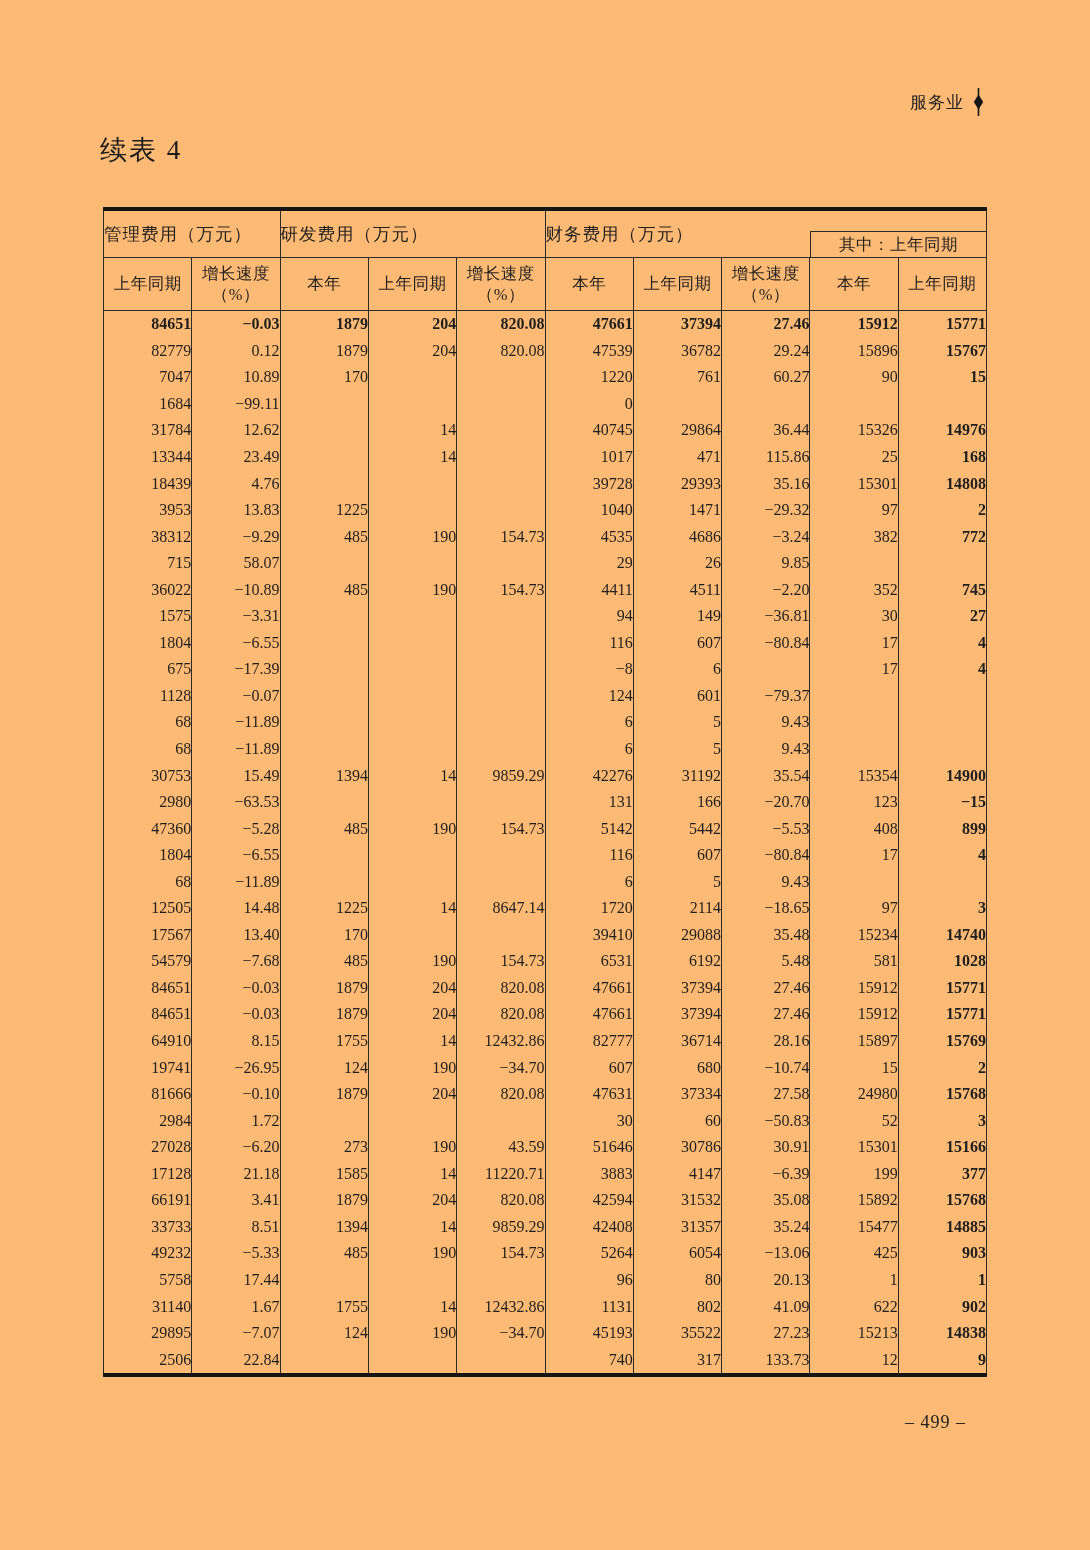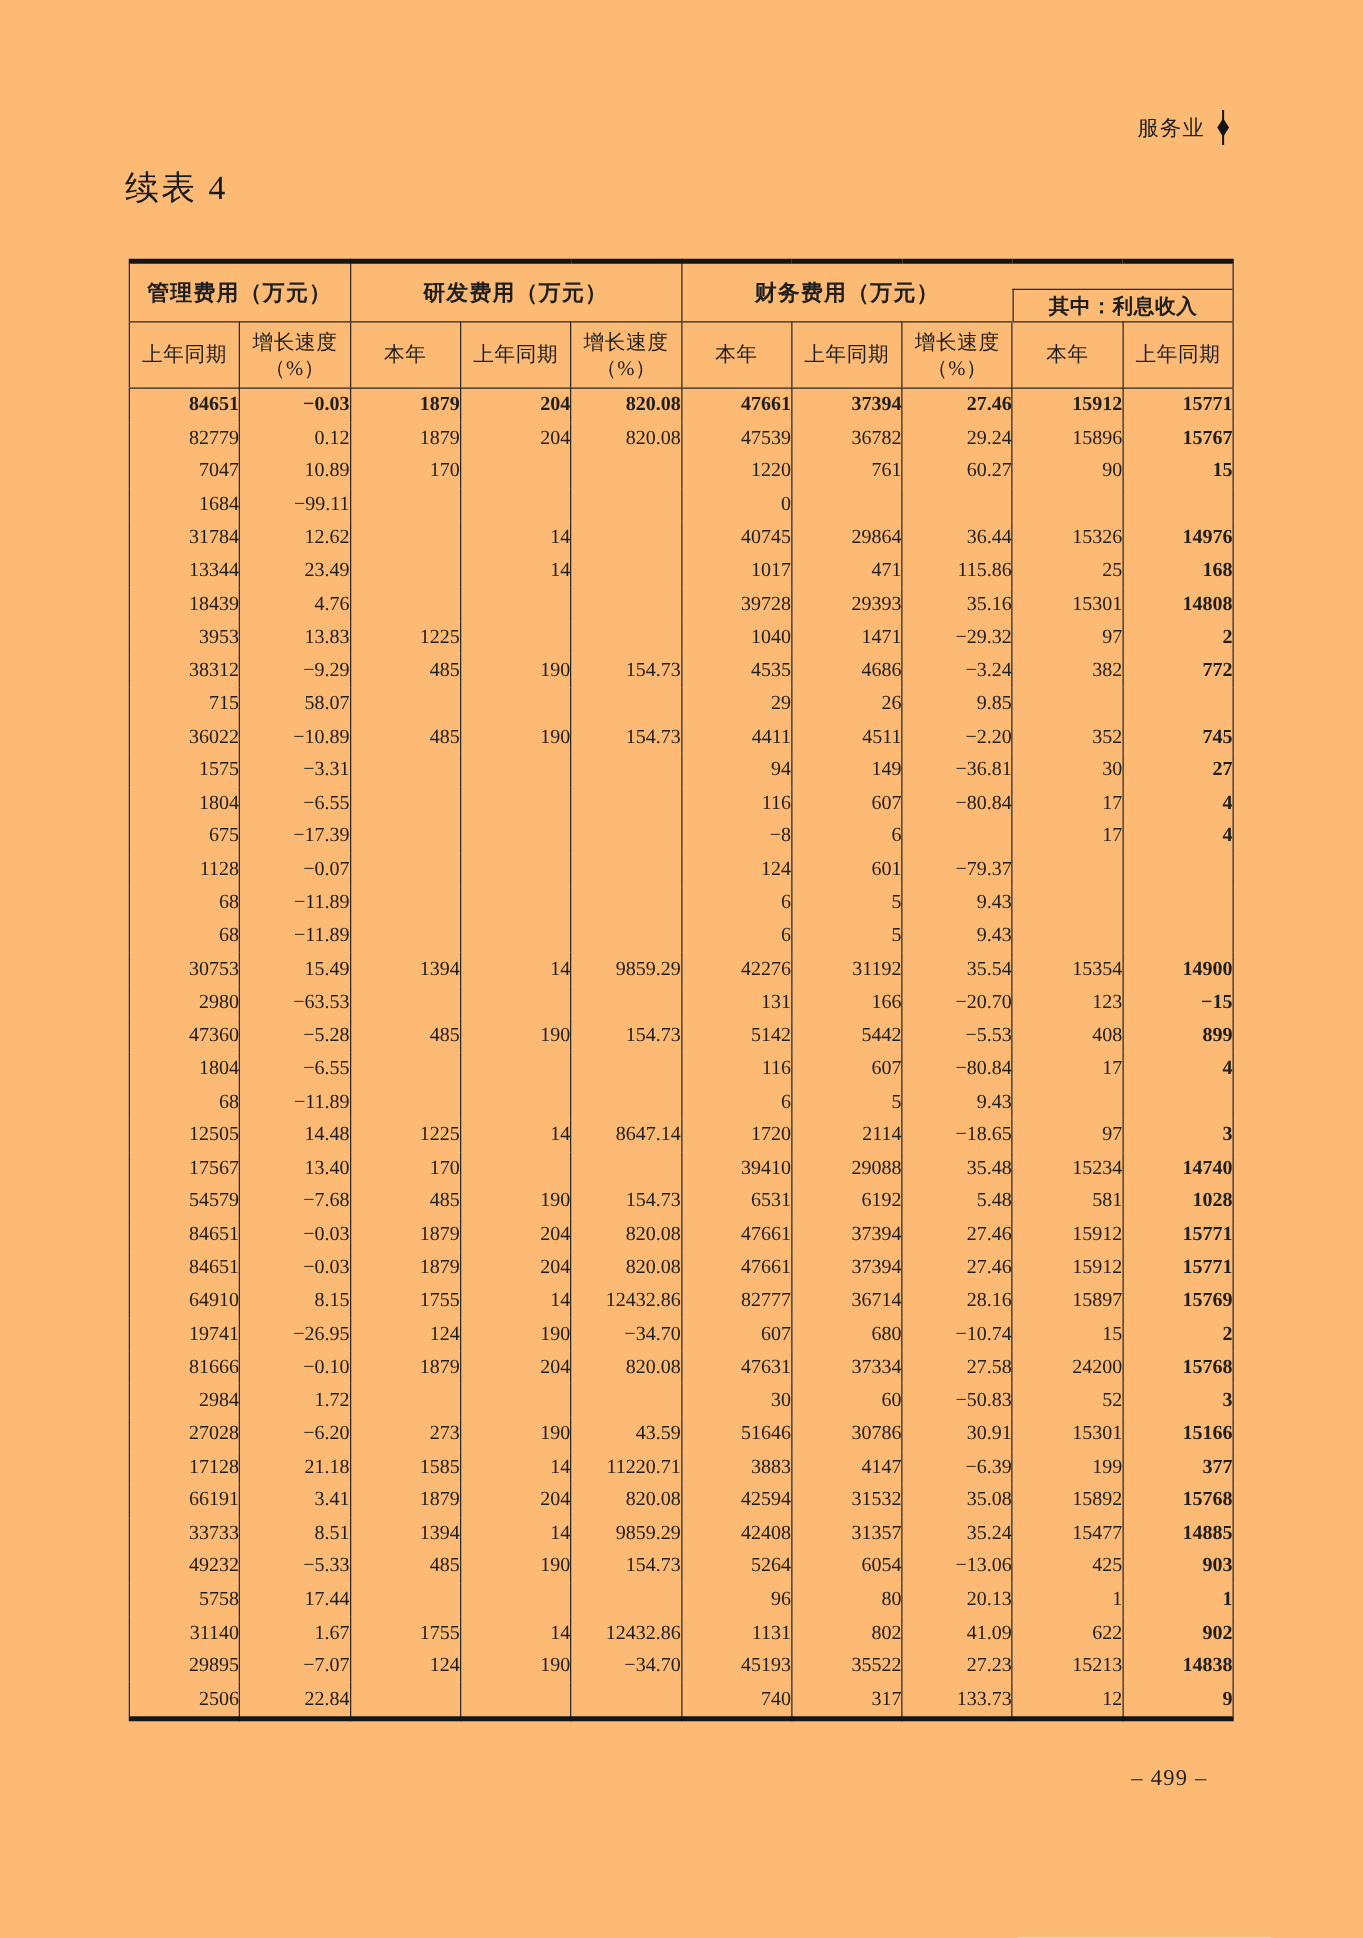--- a/index.html
+++ b/index.html
@@ -35,24 +35,23 @@
   }
   .data-table col{width:88.3px;}
   .data-table th,.data-table td{
     padding:0;margin:0;
     font-weight:400;
     color:#1f1f1f;
   }
   tr.group-row th{
     height:46px;
     font-size:17.5px;
-    text-align:center;vertical-align:middle;
+    text-align:left;vertical-align:middle;
     letter-spacing:1px;
     border-bottom:1.5px solid #2a2a2a;
-    font-weight:bold;
   }
   tr.group-row th.b-r{border-right:1.5px solid #2a2a2a;}
   tr.group-row th.sub-wrap{
     vertical-align:bottom;position:relative;
   }
   .subbox{
     height:25px;
     border-top:1.5px solid #2a2a2a;
     border-left:1.5px solid #2a2a2a;
     display:flex;align-items:center;justify-content:center;
@@ -114,21 +113,21 @@
         <col>
         <col>
         <col>
     </colgroup>
     <thead>
       <tr class="group-row">
         <th colspan="2" class="b-r">管理费用（万元）</th>
         <th colspan="3" class="b-r">研发费用（万元）</th>
         <th colspan="3">财务费用（万元）</th>
         <th colspan="2" class="sub-wrap">
-          <div class="subbox">其中：利息收入</div>
+          <div class="subbox">其中：上年同期</div>
         </th>
       </tr>
       <tr class="head-row">
         <th>上年同期</th>
         <th>增长速度
 （%）</th>
         <th>本年</th>
         <th>上年同期</th>
         <th>增长速度
 （%）</th>
@@ -491,21 +490,21 @@
         </tr>
         <tr>
           <td>81666</td>
           <td>−0.10</td>
           <td>1879</td>
           <td>204</td>
           <td>820.08</td>
           <td>47631</td>
           <td>37334</td>
           <td>27.58</td>
-          <td>24200</td>
+          <td>24980</td>
           <td>15768</td>
         </tr>
         <tr>
           <td>2984</td>
           <td>1.72</td>
           <td></td>
           <td></td>
           <td></td>
           <td>30</td>
           <td>60</td>

